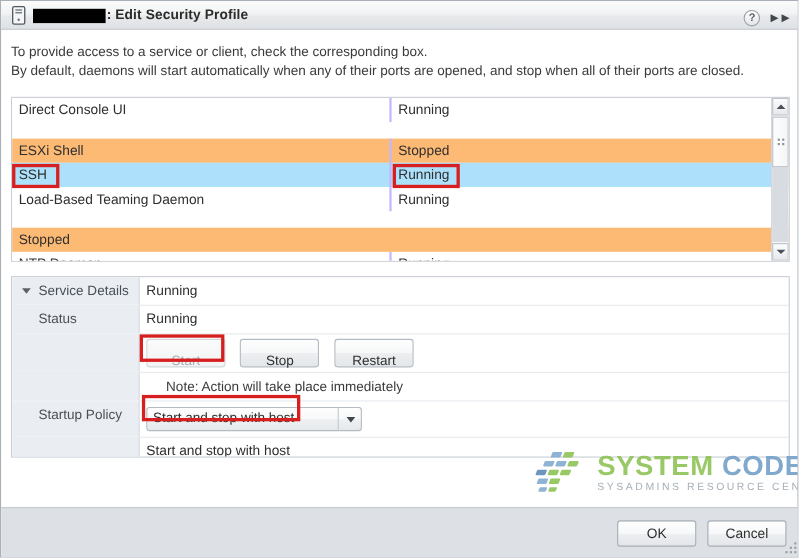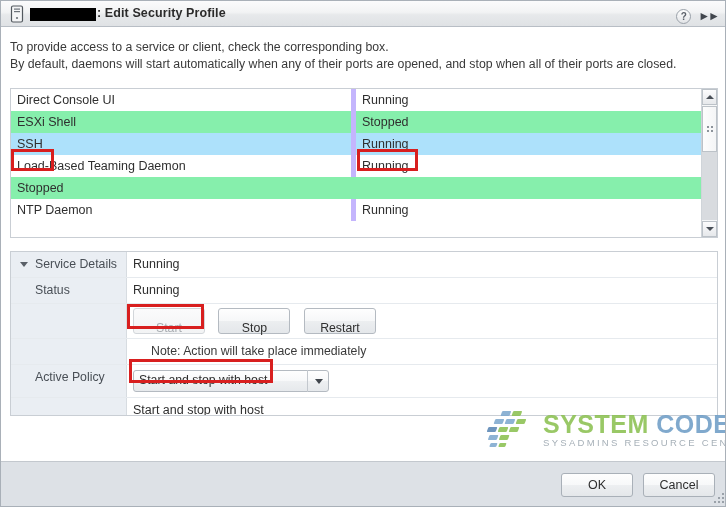--- a/index.html
+++ b/index.html
@@ -131,27 +131,27 @@
   .tbody { position: relative; }
   .trow {
     display: flex;
     height: 22px;
     align-items: center;
     font-size: 12.5px;
     color: #2f2f2f;
     position: relative;
   }
   .trow.odd  { background: #ffffff; }
-  .trow.even { background: #86efac; }
+  .trow.even { background: #fdba74; margin-top: 15px; }
   .trow.sel  { background: #ade1fb; }
   .td-name {
     width: 345px;
     box-sizing: border-box;
     padding-left: 6px;
-    border-right: 5px solid #c4b5fd;
+    border-right: 2px solid #c4b5fd;
     height: 22px;
     line-height: 22px;
     overflow: hidden;
     white-space: nowrap;
   }
   .td-daemon {
     flex: 1;
     box-sizing: border-box;
     padding-left: 6px;
     height: 22px;
@@ -519,21 +519,21 @@
       </div>
     </div>
 
     <div class="drow">
       <div class="dlabel"></div>
       <div class="dvalue note">Note: Action will take place immediately</div>
     </div>
 
     <div class="drow tall">
       <div class="dlabel">
-        <span class="txt">Active Policy</span>
+        <span class="txt">Startup Policy</span>
       </div>
       <div class="dvalue">
         <span class="sel-wrap">
           <span class="sel-box"></span>
           <span class="sel-text">Start and stop with host</span>
           <span class="sel-arrow-btn">
             <span class="sel-arrow"></span>
           </span>
         </span>
       </div>

